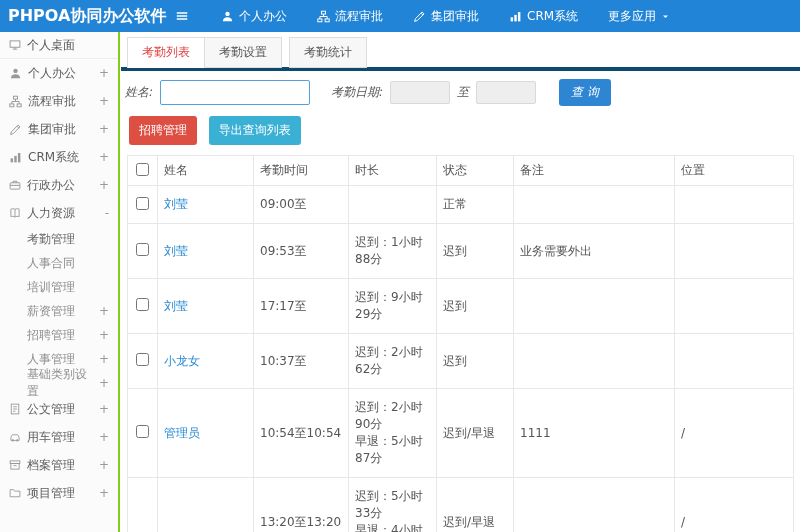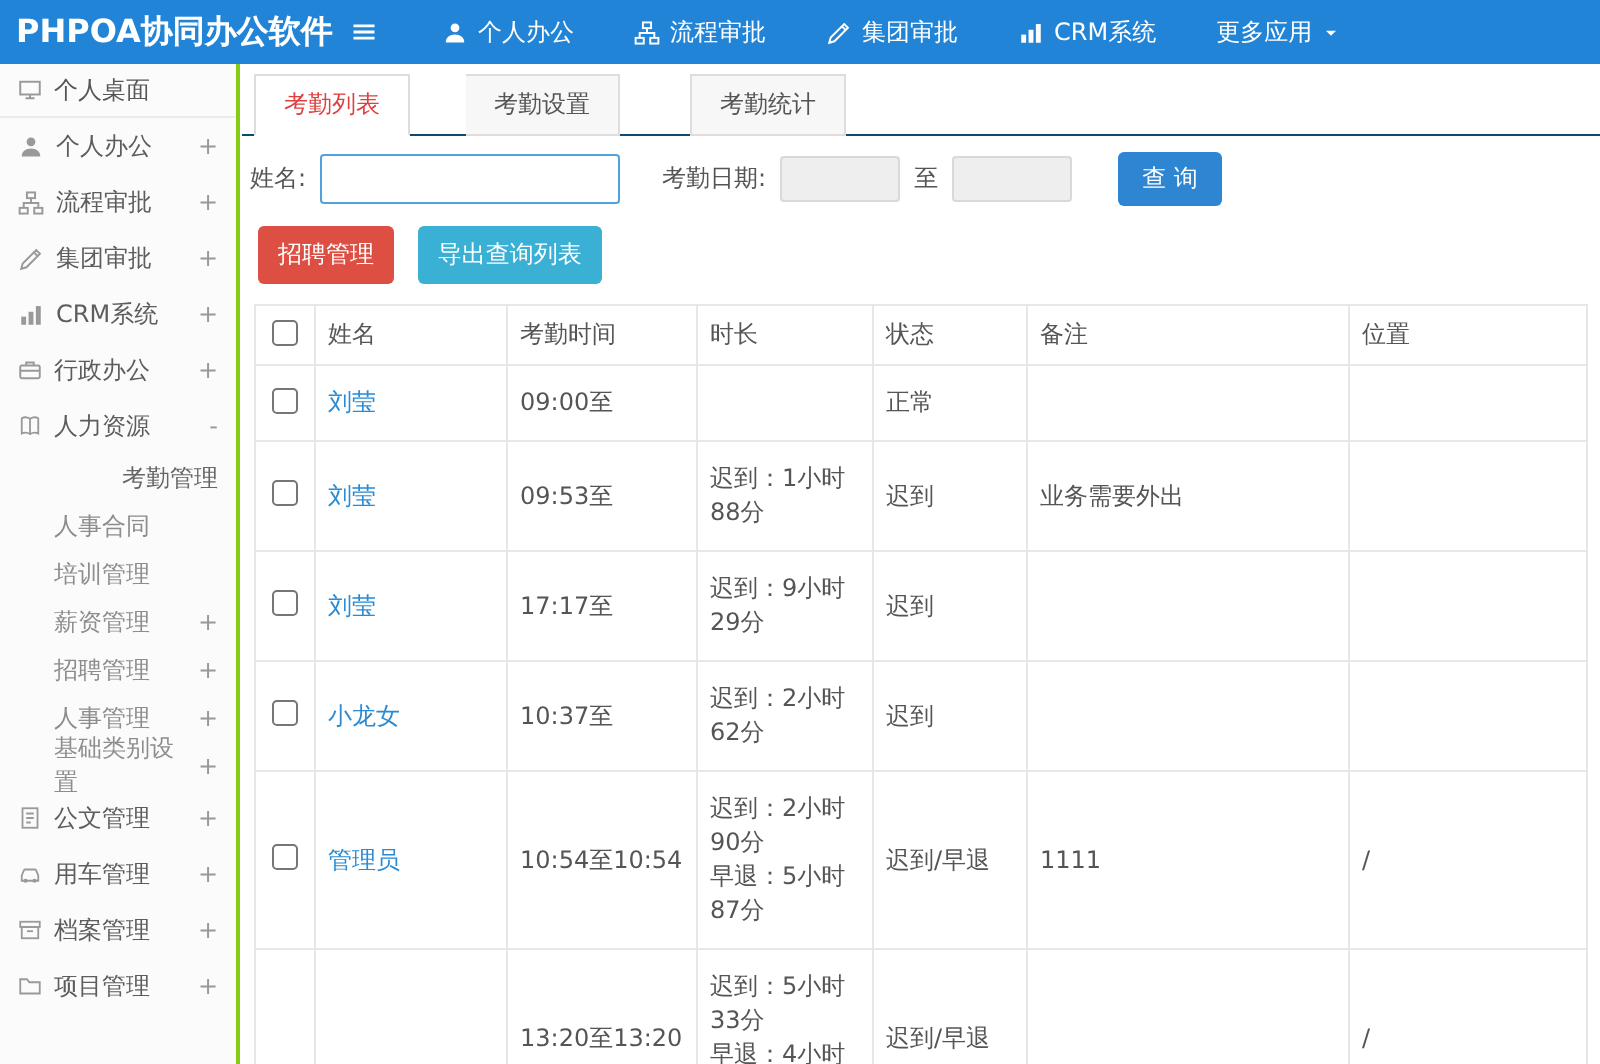--- a/index.html
+++ b/index.html
@@ -14,32 +14,32 @@
   .nav-item { display:flex; align-items:center; gap:5px; padding:0 15px; font-size:12px; cursor:pointer; white-space:nowrap; }
   .icon { display:inline-flex; align-items:center; justify-content:center; }
   .icon svg { display:block; }
 
   
   .sidebar { position:absolute; top:32px; left:0; bottom:0; width:120px; background:#fbfbfb; border-right:2px solid #84cc16; }
   .side-desktop { height:27px; display:flex; align-items:center; gap:6px; padding:0 9px; border-bottom:1px solid #ececec; color:#555; cursor:pointer; }
   .side-item { height:28px; display:flex; align-items:center; gap:6px; padding:0 9px; color:#5d5d5d; cursor:pointer; }
   .side-item .expand, .side-sub .expand { margin-left:auto; color:#9a9a9a; font-size:12px; }
   .side-sub { height:24px; display:flex; align-items:center; padding:0 9px 0 27px; color:#8d8d8d; cursor:pointer; }
-  .side-sub.active { color:#666;justify-content:flex-end; }
+  .side-sub.active { color:#666; }
   .sidebar .icon { color:#999; }
 
   
   .main { position:absolute; top:32px; left:121px; right:0; bottom:0; background:#fff; overflow:hidden; }
-  .tabs { display:flex; align-items:flex-end; padding:5px 6px 0; border-bottom:1px solid #0c4a6e; background:#fff;gap:28px; }
+  .tabs { display:flex; align-items:flex-end; padding:5px 6px 0; border-bottom:4px solid #0c4a6e; background:#fff; }
   .tab { padding:6px 14px; border:1px solid #ddd; background:#f7f7f7; color:#555; cursor:pointer; margin-bottom:-1px; white-space:nowrap; }
   .tab + .tab { border-left:none; }
   .tab.gap { margin-left:7px; border-left:1px solid #ddd; }
   .tab.active { background:#fff; color:#e04040; border-bottom-color:#fff; }
 
-  .filter-row { display:flex; align-items:center; padding:8px 4px 7px; gap:7px; }
+  .filter-row { display:flex; align-items:center; padding:8px 4px 7px; gap:7px;font-style:italic; }
   .filter-row label, .to-label { color:#555; white-space:nowrap; }
   .name-input { width:150px; height:25px; border:1px solid #52a0dc; border-radius:2px; padding:0 6px; outline:none; font:inherit; color:#555; }
   .ml { margin-left:14px; }
   .date-input { width:60px; height:23px; border:1px solid #d9d9d9; background:#eee; border-radius:2px; padding:0 5px; font:inherit; color:#555; }
   .btn { border:none; color:#fff; font:inherit; border-radius:3px; cursor:pointer; white-space:nowrap; }
   .btn-blue { background:#2e86d3; padding:5px 12px; margin-left:16px; }
   .btn-red { background:#dd4f43; padding:6px 10px; }
   .btn-teal { background:#3ab0d4; padding:6px 10px; margin-left:8px; }
   .action-row { padding:3px 8px 9px; }
 

